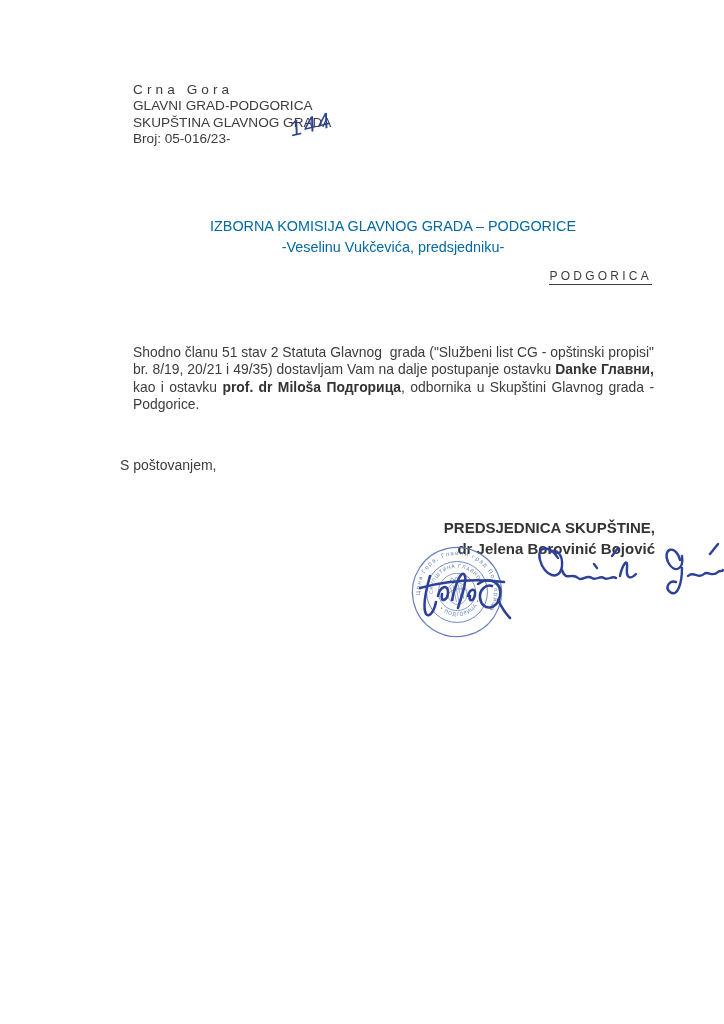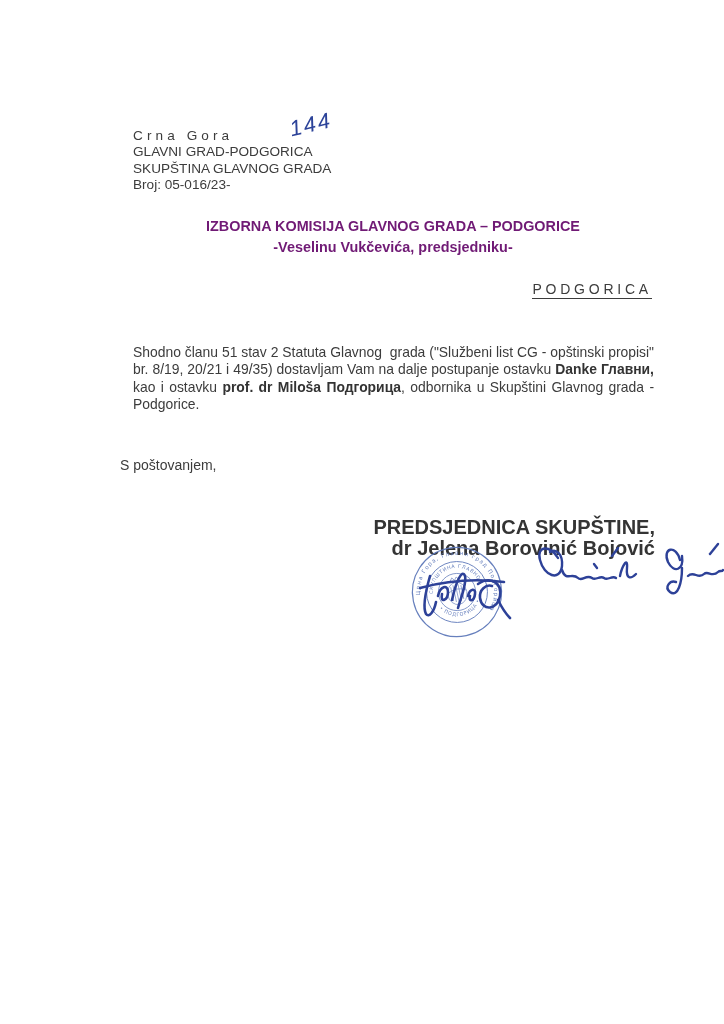--- a/index.html
+++ b/index.html
@@ -5,41 +5,41 @@
   html,body{margin:0;padding:0;}
   body{
     width:724px;height:1024px;position:relative;overflow:hidden;
     background:#ffffff;
     font-family:"Liberation Sans","DejaVu Sans",sans-serif;
     color:#3c3c3c;
   }
   .abs{position:absolute;}
   
   .letterhead{left:133px;top:82px;font-size:13.6px;line-height:16.3px;}
-  .spaced{letter-spacing:0.30em;margin-top:46px;}
+  .spaced{letter-spacing:0.30em;}
   .hand-number{
     position:absolute;left:287px;top:117px;
     font-size:22px;font-style:italic;letter-spacing:2px;
     color:#2c4399;transform:rotate(-13deg);transform-origin:left top;
   }
   
   .addressee{left:133px;top:216px;width:520px;text-align:center;
-    font-weight:bold;font-size:14.4px;line-height:20.5px;color:#701a75;}
+    font-weight:normal;font-size:14.4px;line-height:20.5px;color:#0369a1;}
   
-  .place-line{left:133px;top:281px;width:519px;text-align:right;font-size:14px;}
+  .place-line{left:133px;top:269px;width:519px;text-align:right;font-size:12px;}
   .place-line .ul{letter-spacing:0.27em;border-bottom:1.5px solid #3c3c3c;padding-bottom:1px;}
   
   .bodytext{left:133px;top:344px;width:521px;margin:0;
     font-size:13.9px;line-height:17.3px;text-align:justify;white-space:pre-wrap;}
   .bodytext span.b{font-weight:bold;color:#333;}
   
   .closing{left:120px;top:457px;font-size:14px;}
   
   .sigblock{left:333px;top:517px;width:322px;text-align:right;
-    font-weight:bold;font-size:20px;line-height:21.3px;color:#343434;}
+    font-weight:bold;font-size:15px;line-height:21.3px;color:#343434;}
   
   .stamp-svg{left:394px;top:540px;width:126px;height:104px;transform:rotate(-12deg);opacity:0.92;}
   .stamp-svg text{font-family:"DejaVu Sans",sans-serif;}
   .sig-jelena{left:412px;top:556px;width:100px;height:75px;}
   .sig-main{left:520px;top:542px;width:204px;height:84px;}
 </style>
 </head>
 <body>
 
 <div>

